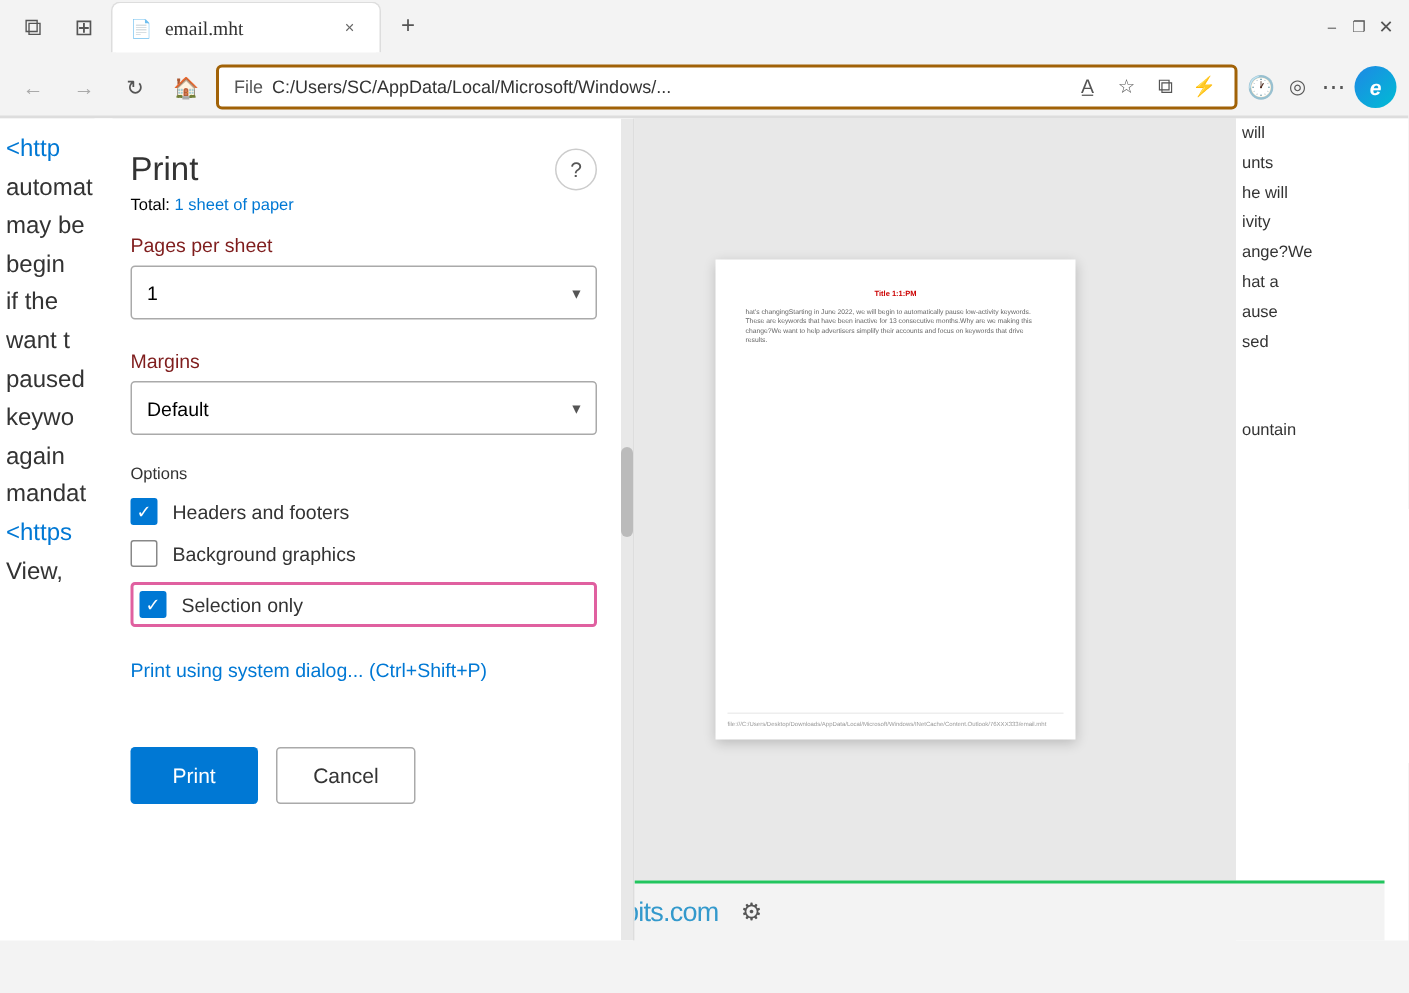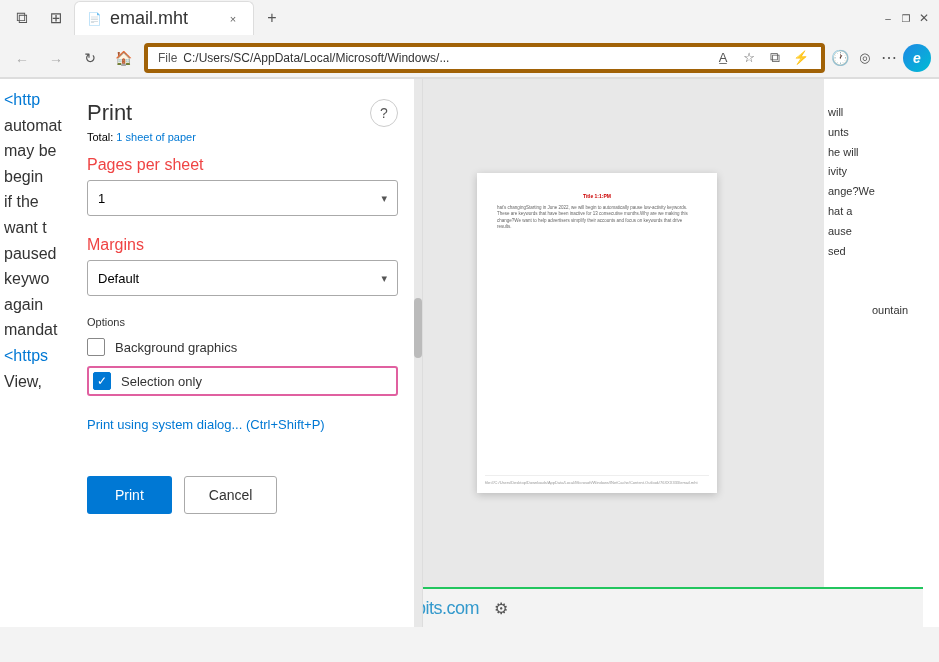--- a/index.html
+++ b/index.html
@@ -97,21 +97,21 @@
       align-items: center;
       justify-content: center;
       font-size: 14px;
       color: #555;
       border-radius: 50%;
     }
     .address-field {
       flex: 1;
       height: 30px;
       background: white;
-      border: 4px solid #a16207;
+      border: 2px solid #a16207;
       border-radius: 4px;
       display: flex;
       align-items: center;
       padding: 0 10px;
       gap: 6px;
       font-size: 13px;
     }
     .address-icons {
       display: flex;
       gap: 6px;
@@ -166,21 +166,21 @@
       color: #333;
     }
     .bg-right {
       position: absolute;
       right: 0;
       top: 0;
       width: 115px;
       height: 100%;
       background: white;
       overflow: hidden;
-      padding: 24px 4px;
+      padding: 1px 4px;
       font-size: 11px;
       line-height: 1.8;
       color: #333;
     }
     .code-blue { color: #0078d4; }
 
     
     .preview-area {
       position: absolute;
       left: 370px;
@@ -290,22 +290,22 @@
       margin-bottom: 13px;
     }
     .print-subtitle .count {
       color: #0078d4;
     }
 
     .form-section {
       margin-bottom: 20px;
     }
     .form-label {
-      font-size: 16px;
-      color: #ef4444;
+      font-size: 13px;
+      color: #7f1d1d;
       margin-bottom: 6px;
       display: block;
     }
     .select-control {
       width: 100%;
       height: 36px;
       border: 1px solid #aaa;
       border-radius: 3px;
       background: white;
       display: flex;
@@ -425,21 +425,21 @@
 
 <div class="browser-chrome">
   <div class="title-bar">
     <div class="title-bar-left">
 
       <div class="nav-btn" style="font-size:16px;">⧉</div>
       <div class="nav-btn" style="font-size:15px;">⊞</div>
     </div>
     <div class="tab">
       <span style="font-size:12px; color:#666;">📄</span>
-      <span style="font-size:18px; color:#333;">email.mht</span>
+      <span style="font-size:13px; color:#333;font-family:Liberation Serif, serif;">email.mht</span>
       <div class="tab-close" style="margin-left:auto;">×</div>
     </div>
     <div class="new-tab-btn">+</div>
     <div style="flex:1;"></div>
     <div class="win-btn">–</div>
     <div class="win-btn">❐</div>
     <div class="win-btn" style="font-size:12px;">✕</div>
   </div>
 
   <div class="tab-bar" style="height:2px; background:#f3f3f3;"></div>
@@ -510,20 +510,24 @@
       <div class="select-control">
         <span>Default</span>
         <span class="select-arrow">▾</span>
       </div>
     </div>
 
     
     <div class="options-section">
       <div class="options-title">Options</div>
 
+      <div class="checkbox-row">
+        <div class="checkbox-box checked"></div>
+        <span>Headers and footers</span>
+      </div>
 
       <div class="checkbox-row">
         <div class="checkbox-box"></div>
         <span>Background graphics</span>
       </div>
 
       <div class="selection-only-row">
         <div class="checkbox-box checked"></div>
         <span>Selection only</span>
       </div>
@@ -554,20 +558,20 @@
 
   <div class="bg-right">
     <div>will</div>
     <div>unts</div>
     <div>he will</div>
     <div>ivity</div>
     <div style="font-weight:500;">ange?We</div>
     <div>hat a</div>
     <div>ause</div>
     <div>sed</div>
-    <div style="margin-top:40px;margin-left:44px;">ountain</div>
+    <div style="margin-top:40px;">ountain</div>
   </div>
 
   <div class="status-bar">
     <span class="ablebits-logo" style="color: #3399cc;">Ablebits.com</span>
     <div class="gear-icon-status" style="margin-left:8px;">⚙</div>
   </div>
 </div>
 
 </body></html>

